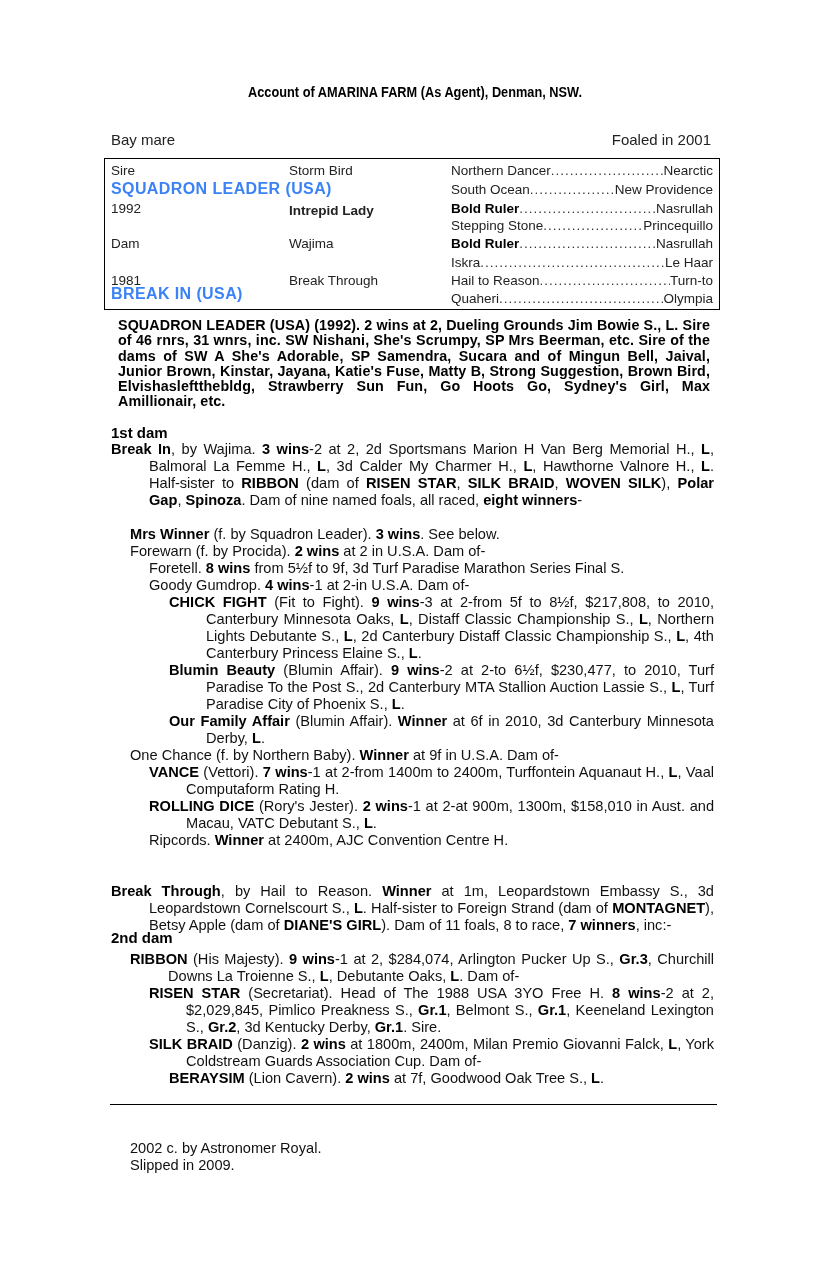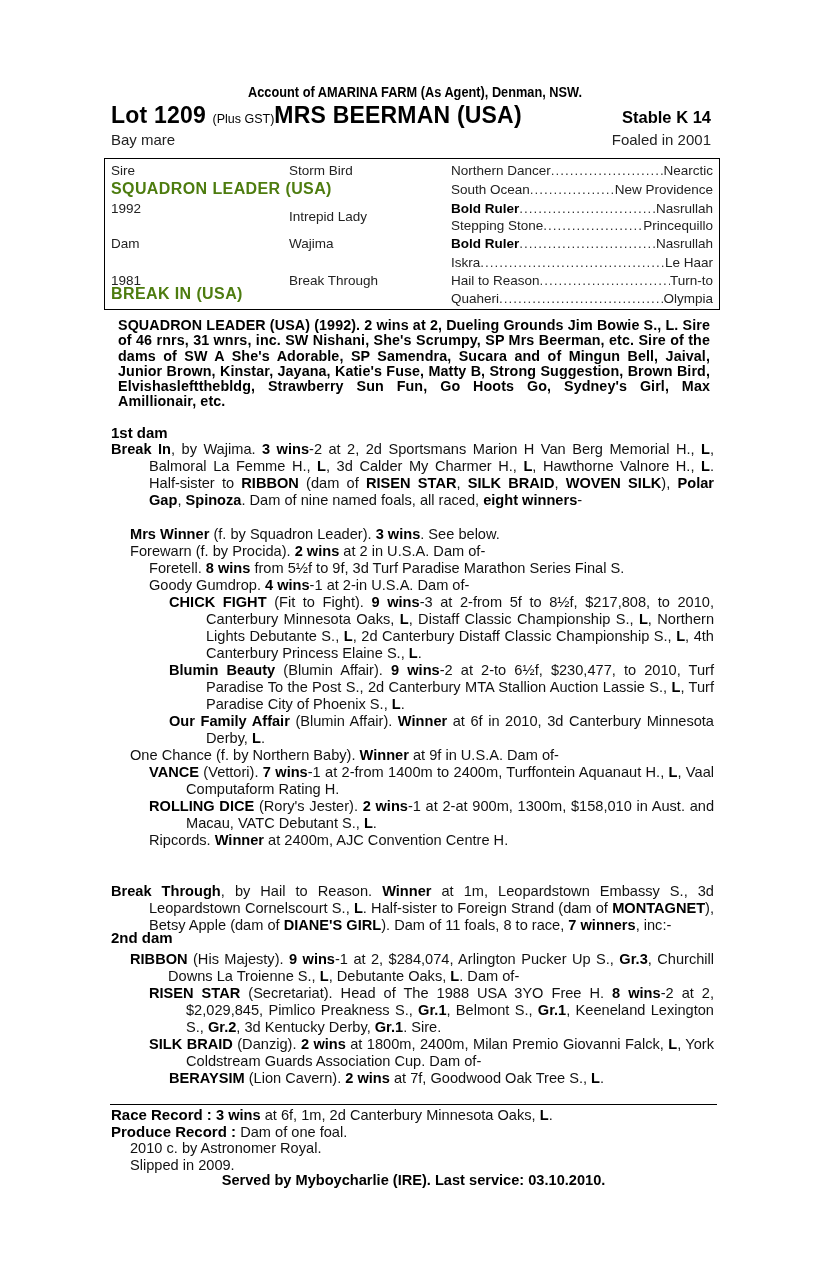--- a/index.html
+++ b/index.html
@@ -14,21 +14,21 @@
   .lot { position:absolute; left:0; top:0; font-weight:bold; font-size:23px; letter-spacing:0.2px; }
   .gst { font-weight:normal; font-size:12.5px; letter-spacing:0; }
   .horse { font-weight:bold; font-size:23px; }
   .stable { position:absolute; right:10px; top:6px; font-weight:bold; font-size:16.5px; }
   .subline { position:absolute; left:111px; top:131px; width:600px; font-size:15px; color:#222; }
   .subline .right { position:absolute; right:0; top:0; }
 
   .ped { position:absolute; left:104px; top:158px; width:614px; height:150px;
          border:1.5px solid #000; font-size:13.5px; color:#222; }
   .ped .cell { position:absolute; white-space:nowrap; }
-  .ped .big { font-weight:bold; font-size:16px; color:#4d7c0f; letter-spacing:0.4px; }
+  .ped .big { font-weight:bold; font-size:16px; color:#3b82f6; letter-spacing:0.4px; }
   .ped .g3 { position:absolute; left:346px; width:262px; display:flex; white-space:nowrap; }
   .ped .g3 .dots { flex:1; overflow:hidden; letter-spacing:1px; color:#333; }
   .ped .g3 .dots::before { content:"..............................................................................................."; }
   .ped .g3 b { color:#000; }
 
   .sirepara { position:absolute; left:118px; top:318px; width:592px; font-weight:bold;
               font-size:14.3px; line-height:15.3px; text-align:justify; letter-spacing:0.1px; }
 
   .section-head { position:absolute; left:111px; font-weight:bold; font-size:15px; }
   .entry { position:absolute; font-size:14.6px; line-height:17px; text-align:justify; color:#111; }
@@ -37,39 +37,32 @@
   .rule { position:absolute; left:110px; top:1104px; width:607px; height:0; border-top:1.5px solid #000; }
   .served { position:absolute; left:110px; width:607px; text-align:center; top:1172px; font-weight:bold; font-size:14.6px; }
 </style>
 </head>
 <body>
 
 <div class="page">
 
   <div class="consignor">Account of AMARINA FARM (As Agent), Denman, NSW.</div>
 
-  <div class="lotline">
-    <span class="lot">
-      <span>Lot 1209</span>
-      <span class="gst">(Plus GST)</span><span class="horse">MRS BEERMAN (USA)</span>
-    </span>
-    <span class="stable">Stable K 14</span>
-  </div>
 
   <div class="subline">
     <span>Bay mare</span>
     <span class="right">Foaled in 2001</span>
   </div>
 
   <div class="ped">
     <span class="cell" style="left:6px;top:4px;">Sire</span>
     <span class="cell big" style="left:6px;top:21px;">SQUADRON LEADER (USA)</span>
     <span class="cell" style="left:6px;top:42px;">1992</span>
     <span class="cell" style="left:184px;top:4px;">Storm Bird</span>
-    <span class="cell" style="left:184px;top:50px;">Intrepid Lady</span>
+    <span class="cell" style="left:184px;top:44px;font-weight:bold;">Intrepid Lady</span>
 
     <span class="cell" style="left:6px;top:77px;">Dam</span>
     <span class="cell big" style="left:6px;top:94px;margin-top:32px;">BREAK IN (USA)</span>
     <span class="cell" style="left:6px;top:114px;">1981</span>
     <span class="cell" style="left:184px;top:77px;">Wajima</span>
     <span class="cell" style="left:184px;top:114px;">Break Through</span>
 
     <div class="g3" style="top:4px;">
         <span>Northern Dancer</span>
         <span class="dots"></span>
@@ -134,22 +127,15 @@
   <div id="second-dam-entries">
       <div class="entry" style="left: 111px; top: 883px; width: 565px; text-indent: -38px; padding-left: 38px;"><b>Break Through</b><span>, by Hail to Reason. </span><b>Winner</b><span> at 1m, Leopardstown Embassy S., 3d Leopardstown Cornelscourt S., </span><b>L</b><span>. Half-sister to Foreign Strand (dam of </span><b>MONTAGNET</b><span>), Betsy Apple (dam of </span><b>DIANE'S GIRL</b><span>). Dam of 11 foals, 8 to race, </span><b>7 winners</b><span>, inc:-</span></div>
       <div class="entry" style="left: 130px; top: 951px; width: 546px; text-indent: -38px; padding-left: 38px;"><b>RIBBON</b><span> (His Majesty). </span><b>9 wins</b><span>-1 at 2, $284,074, Arlington Pucker Up S., </span><b>Gr.3</b><span>, Churchill Downs La Troienne S., </span><b>L</b><span>, Debutante Oaks, </span><b>L</b><span>. Dam of-</span></div>
       <div class="entry" style="left: 149px; top: 985px; width: 528px; text-indent: -37px; padding-left: 37px;"><b>RISEN STAR</b><span> (Secretariat). Head of The 1988 USA 3YO Free H. </span><b>8 wins</b><span>-2 at 2, $2,029,845, Pimlico Preakness S., </span><b>Gr.1</b><span>, Belmont S., </span><b>Gr.1</b><span>, Keeneland Lexington S., </span><b>Gr.2</b><span>, 3d Kentucky Derby, </span><b>Gr.1</b><span>. Sire.</span></div>
       <div class="entry" style="left: 149px; top: 1036px; width: 528px; text-indent: -37px; padding-left: 37px;"><b>SILK BRAID</b><span> (Danzig). </span><b>2 wins</b><span> at 1800m, 2400m, Milan Premio Giovanni Falck, </span><b>L</b><span>, York Coldstream Guards Association Cup. Dam of-</span></div>
       <div class="entry" style="left: 169px; top: 1070px; width: 508px; text-indent: -37px; padding-left: 37px;"><b>BERAYSIM</b><span> (Lion Cavern). </span><b>2 wins</b><span> at 7f, Goodwood Oak Tree S., </span><b>L</b><span>.</span></div>
     </div>
 
   <div class="rule"></div>
 
-  <div class="entry" style="left:111px;top:1106px;width:610px;">
-    <b style="font-size:15px;">Race Record : </b><b>3 wins</b><span> at 6f, 1m, 2d Canterbury Minnesota Oaks, </span><b>L</b><span>.</span>
-  </div>
-  <div class="entry" style="left:111px;top:1123px;width:610px;">
-    <b style="font-size:15px;">Produce Record : </b><span>Dam of one foal.</span>
-  </div>
-  <div class="entry" style="left:130px;top:1140px;">2010 c. by Astronomer Royal.</div>
+  <div class="entry" style="left:130px;top:1140px;">2002 c. by Astronomer Royal.</div>
   <div class="entry" style="left:130px;top:1157px;">Slipped in 2009.</div>
-  <div class="served">Served by Myboycharlie (IRE). Last service: 03.10.2010.</div>
 </div>
 
 </body></html>

